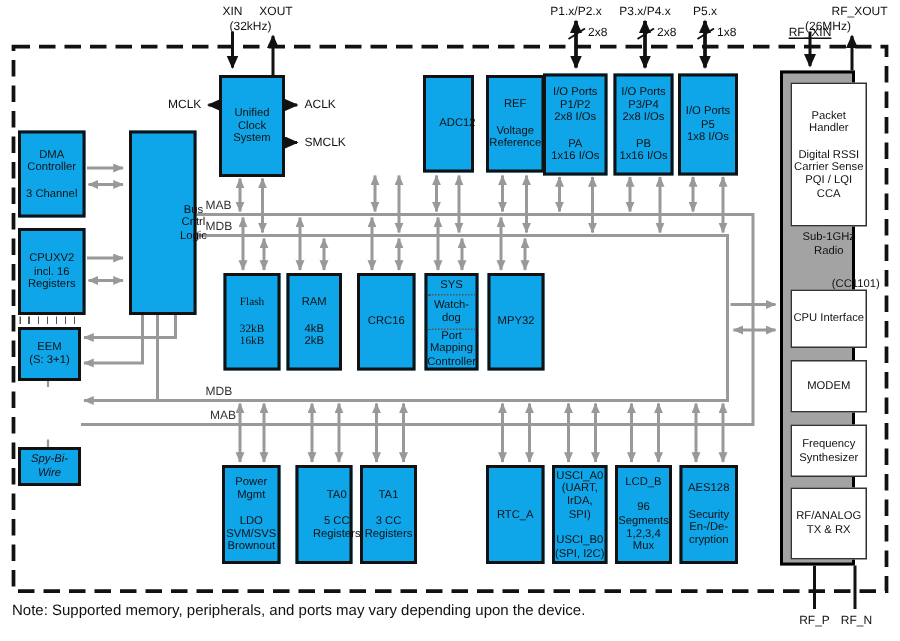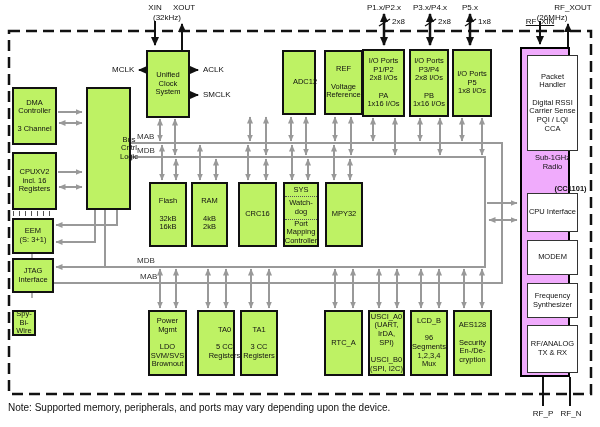--- a/index.html
+++ b/index.html
@@ -2,42 +2,42 @@
 <html><head>
 <meta charset="utf-8">
 <style>
   html,body{margin:0;padding:0;background:#fff;}
   #stage{
     position:relative;width:600px;height:427px;background:#fff;
     font-family:"Liberation Sans",sans-serif;color:#111;overflow:hidden;
   }
   #wires{position:absolute;left:0;top:0;z-index:1;}
   .blk{
-    position:absolute;z-index:2;background:#bef264;border:2px solid #111;
+    position:absolute;z-index:2;background:#0ea5e9;border:2px solid #111;
     display:flex;align-items:center;justify-content:center;text-align:center;
     white-space:pre-line;font-size:7.5px;line-height:1.15;box-sizing:border-box;
   }
   .lbl{position:absolute;z-index:3;font-size:8px;white-space:nowrap;color:#111;}
   .ctr{transform:translateX(-50%);}
   .buslbl{position:absolute;z-index:3;font-size:8px;color:#333;white-space:nowrap;}
   #radio{
     position:absolute;z-index:2;left:520px;top:47px;width:50px;height:330px;
-    background:#f0abfc;border:2px solid #000;box-sizing:border-box;
+    background:#a3a3a3;border:2px solid #000;box-sizing:border-box;
   }
   .rblk{
     position:absolute;background:#fff;border:1px solid #333;box-sizing:border-box;
     display:flex;align-items:center;justify-content:center;text-align:center;
     white-space:pre-line;font-size:7.5px;line-height:1.15;left:5px;width:51px;
   }
   #radio-title{
     position:absolute;left:0;top:104px;width:61px;height:40px;
     display:flex;flex-direction:column;align-items:center;justify-content:space-between;
     font-size:7.5px;line-height:1.2;text-align:center;white-space:pre-line;
   }
-  #radio-title .chip{font-weight:bold;margin-left:36px;}
+  #radio-title .chip{font-weight:normal;margin-left:36px;}
   #sys-block{flex-direction:column;align-items:stretch;padding:0;}
   .sys-sec{display:flex;align-items:center;justify-content:center;white-space:pre-line;}
   .sys-a{flex:0 0 12px;}
   .sys-b{flex:0 0 22px;border-top:1px dotted #555;}
   .sys-c{flex:1;border-top:1px dotted #555;line-height:1.1;}
   #ticks{
     position:absolute;z-index:2;left:13px;top:211px;width:42px;height:5px;
     background:repeating-linear-gradient(90deg,#555 0,#555 1px,transparent 1px,transparent 6px);
   }
   #note{position:absolute;z-index:3;left:8px;top:402px;font-size:10px;color:#111;white-space:nowrap;}
@@ -175,23 +175,21 @@
   <div class="blk" style="left:12px;top:87px;width:45px;height:58px;">DMA
 Controller
 
 3 Channel</div>
   <div class="blk" style="left:12px;top:152px;width:45px;height:58px;">CPUXV2
 incl. 16
 Registers</div>
   <div id="ticks"></div>
   <div class="blk" style="left:12px;top:218px;width:42px;height:36px;">EEM
 (S: 3+1)</div>
-  <div class="blk" style="left:12px;top:258px;width:42px;height:35px;">JTAG
-Interface</div>
-  <div class="blk" style="left:12px;top:310px;width:24px;height:26px;">Spy-Bi-
+  <div class="blk" style="left:12px;top:298px;width:42px;height:26px;font-style:italic;">Spy-Bi-
 Wire</div>
   <div class="blk" style="left:86px;top:87px;width:37px;height:123px;padding-left:41px;">Bus
 Cntrl
 Logic</div>
 
   <div class="blk" style="left:146px;top:50px;width:44px;height:68px;">Unified
 Clock
 System</div>
   <div class="blk" style="left:282px;top:50px;width:34px;height:65px;padding-left:12px;">ADC12</div>
   <div class="blk" style="left:324px;top:50px;width:39px;height:65px;">REF
@@ -207,21 +205,21 @@
   <div class="blk" style="left:409px;top:49px;width:40px;height:68px;">I/O Ports
 P3/P4
 2x8 I/Os
 
 PB
 1x16 I/Os</div>
   <div class="blk" style="left:452px;top:49px;width:40px;height:68px;">I/O Ports
 P5
 1x8 I/Os</div>
 
-  <div class="blk" style="left:149px;top:182px;width:38px;height:65px;">Flash
+  <div class="blk" style="left:149px;top:182px;width:38px;height:65px;font-family:Liberation Serif, serif;">Flash
 
 32kB
 16kB</div>
   <div class="blk" style="left:191px;top:182px;width:37px;height:65px;">RAM
 
 4kB
 2kB</div>
   <div class="blk" style="left:238px;top:182px;width:39px;height:65px;">CRC16</div>
   <div class="blk" id="sys-block" style="left:283px;top:182px;width:36px;height:65px;">
     <div class="sys-sec sys-a">SYS</div>

